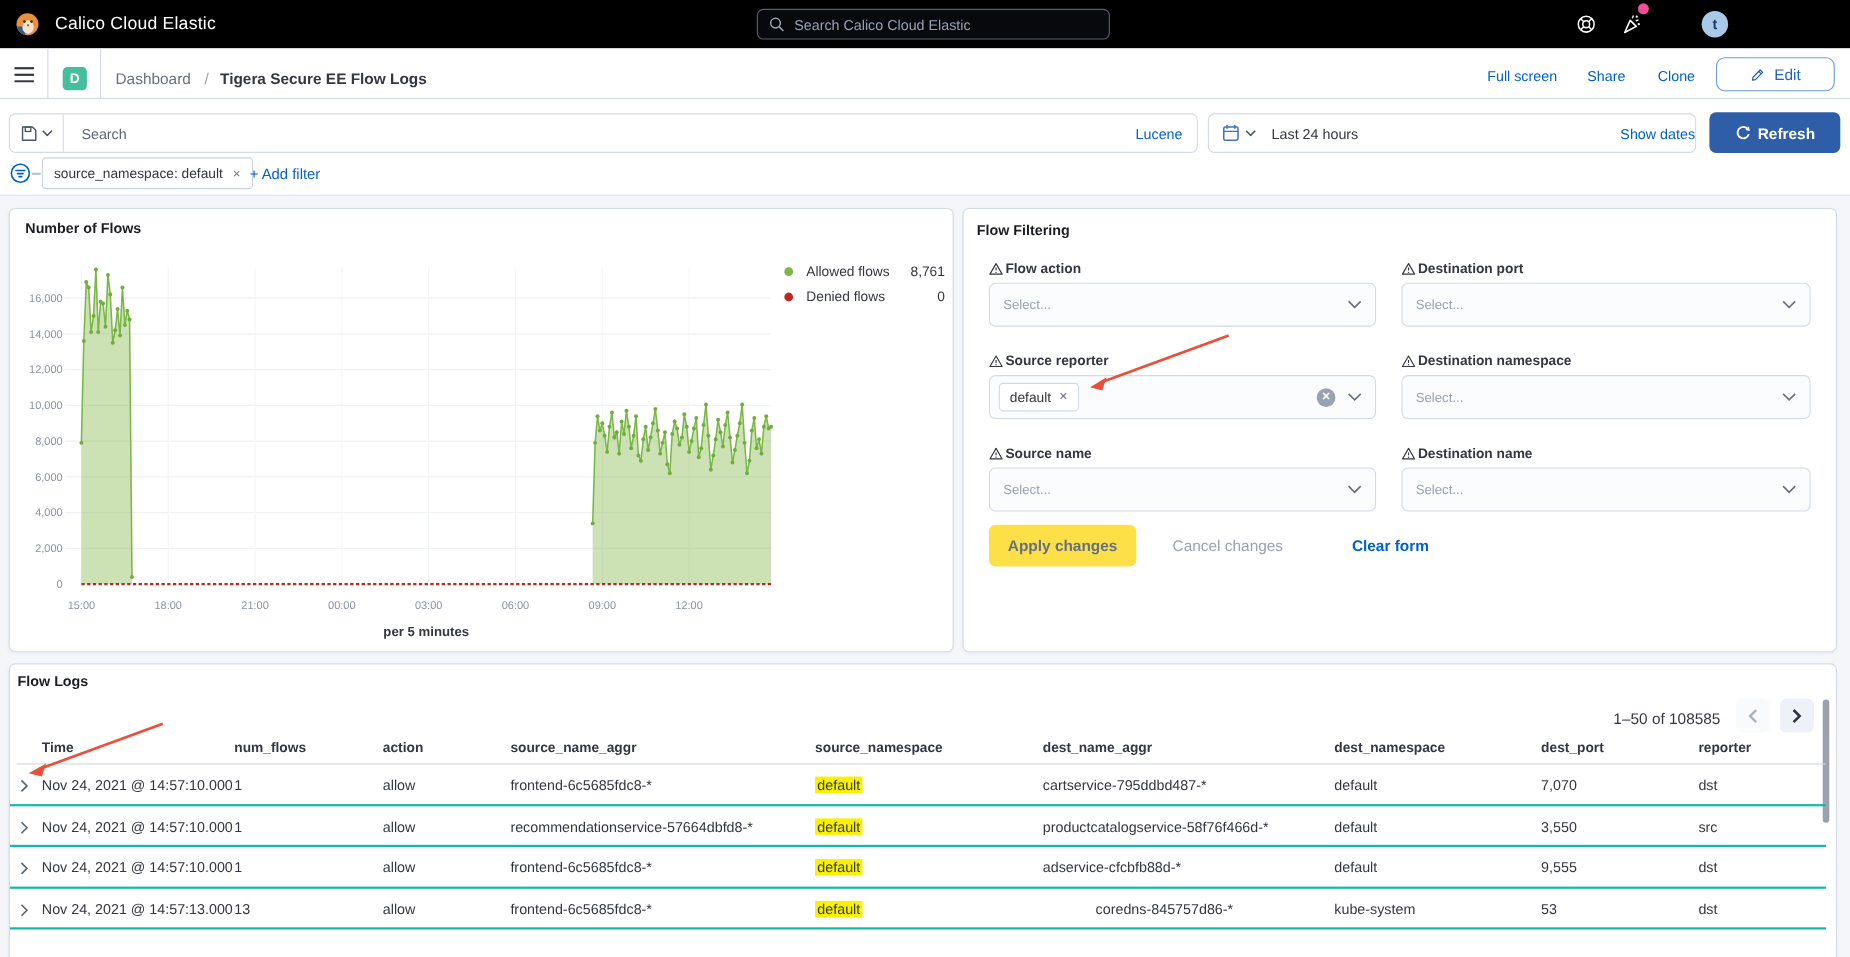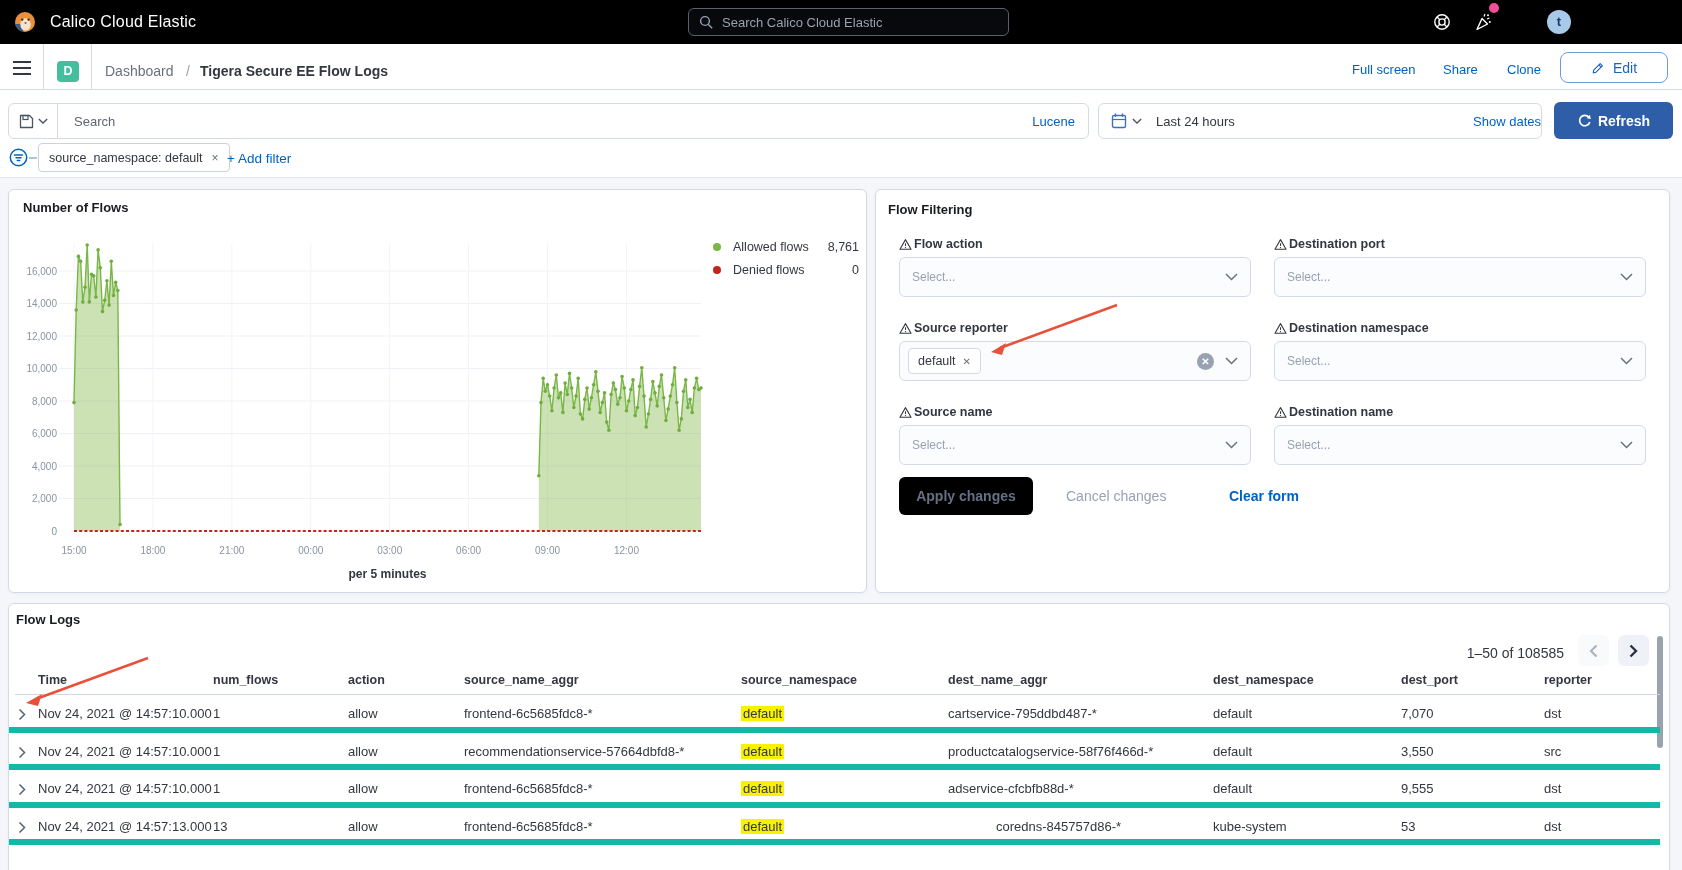--- a/index.html
+++ b/index.html
@@ -53,32 +53,32 @@
 
 
 #filter-panel { left:875px; top:189px; width:795px; height:404px; }
 .ff-label { position:absolute; height:16px; display:flex; align-items:center; gap:2px; font-size:12.5px; font-weight:700; color:#343741; }
 .ff-input { position:absolute; height:40px; background:#fbfcfd; border:1px solid #d3dae6; border-radius:6px; display:flex; align-items:center; padding:0 12px; }
 .ff-input .ph { color:#98a2b3; font-size:12px; }
 .ff-chip { height:26px; border:1px solid #d3dae6; border-radius:4px; background:#fff; display:inline-flex; align-items:center; padding:0 9px; font-size:12.5px; color:#343741; gap:7px; margin-left:-4px; }
 .ff-chip .x { color:#69707d; font-size:10px; }
 .ff-clear { width:17px; height:17px; border-radius:50%; background:#98a2b3; color:#fff; font-size:10px; font-weight:700; text-align:center; line-height:17px; margin-left:auto; margin-right:11px; }
 .chev-right { margin-left:auto; }
-.apply-btn { position:absolute; left:23px; top:287px; width:134px; height:38px; background:#000000; border-radius:6px; color:#667084; font-size:14px; font-weight:600; display:flex; align-items:center; justify-content:center; }
+.apply-btn { position:absolute; left:23px; top:287px; width:134px; height:38px; background:#fde047; border-radius:6px; color:#667084; font-size:14px; font-weight:600; display:flex; align-items:center; justify-content:center; }
 .cancel-btn { position:absolute; left:190px; top:298px; font-size:14px; color:#98a2b3; }
 .clearform-btn { position:absolute; left:353px; top:298px; font-size:14px; font-weight:600; color:#0061c5; }
 
 
 #logs-panel { left:8px; top:603px; width:1662px; height:280px; }
 .pag-label { position:absolute; right:105px; top:41px; font-size:14px; color:#343741; }
 .pag-btn { position:absolute; top:31px; width:31px; height:31px; border-radius:6px; display:flex; align-items:center; justify-content:center; }
 .scrollbar { position:absolute; left:1648px; top:32px; width:6px; height:112px; border-radius:3px; background:#9aa2ae; }
 .th { position:absolute; top:69px; font-size:12.5px; font-weight:700; color:#343741; }
 .th-border { position:absolute; left:6px; top:90px; width:1645px; height:1px; background:#d0d7e2; }
-.log-row { position:absolute; left:0; width:1651px; height:37.5px; border-bottom:6px solid #14b8a6;text-decoration:underline; }
+.log-row { position:absolute; left:0; width:1651px; height:37.5px; border-bottom:2px solid #14b8a6;text-decoration:underline; }
 .log-row .cell { position:absolute; top:11px; font-size:13px; color:#343741; white-space:nowrap; }
 .log-row .expander { position:absolute; left:9px; top:13px; }
 .hl { background:#f9f102; padding:0 2px; }
 
 .arrow-svg { position:absolute; pointer-events:none; }
 svg { display:block; }
 </style>
 </head>
 <body>
 

